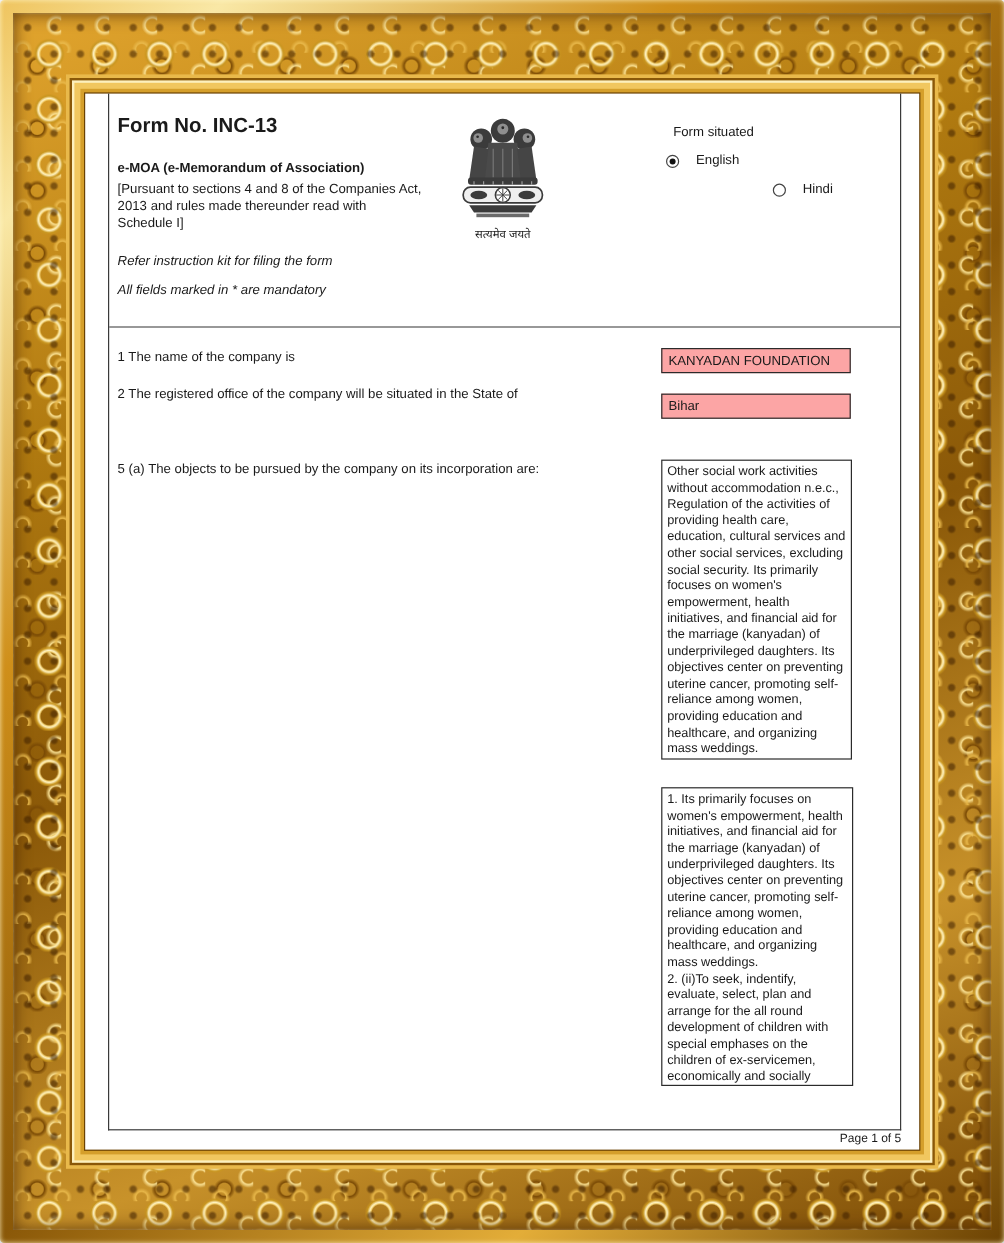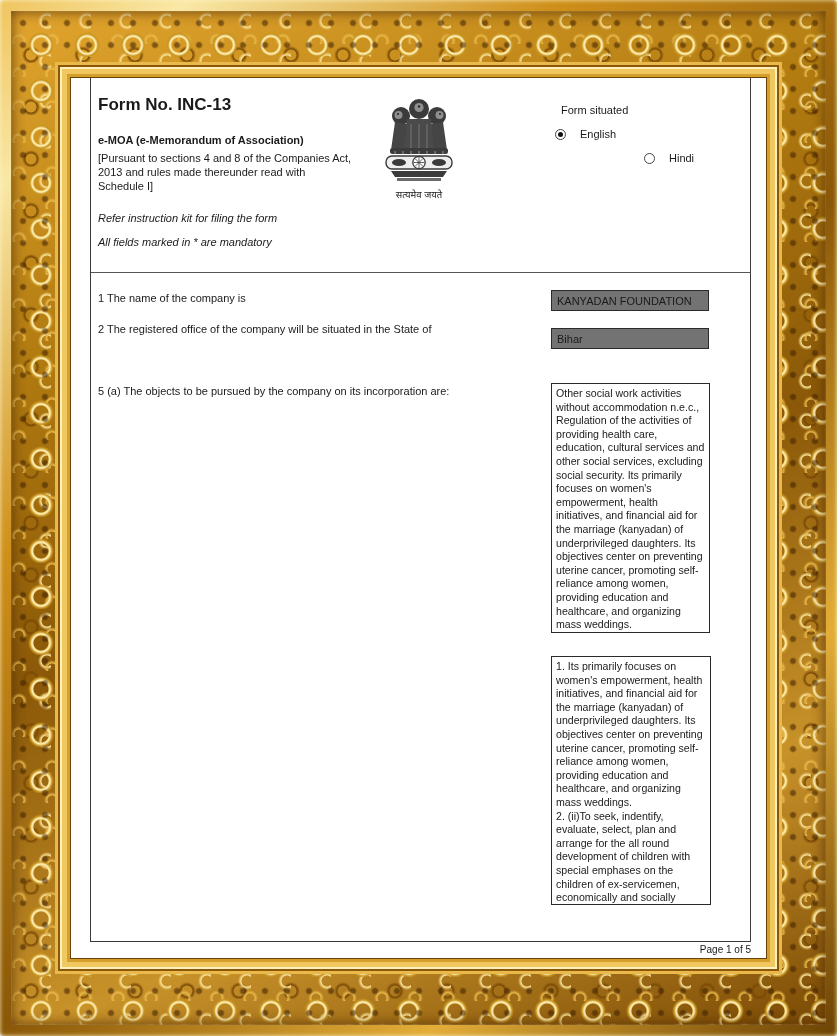--- a/index.html
+++ b/index.html
@@ -35,21 +35,21 @@
     border:1.5px solid #3a3a3a;border-top:none;box-sizing:border-box;}
 
   .abs{position:absolute;}
   .t11{font-size:11px;line-height:14px;}
   .form-title{font-size:17px;font-weight:bold;}
   .bold{font-weight:bold;}
   .italic{font-style:italic;}
   .prewrap{white-space:pre-line;}
   .divider{position:absolute;left:0;top:194px;width:659px;border-top:1px solid #555;}
 
-  .field-input{box-sizing:border-box;height:21px;border:1.2px solid #2b2b2b;background:#737373;
+  .field-input{box-sizing:border-box;height:21px;border:1.2px solid #2b2b2b;background:#fca5a5;
     font-family:"Liberation Sans",sans-serif;font-size:11px;padding:0 5px;color:#1a1a1a;outline:none;}
   .field-textarea{box-sizing:border-box;border:1.2px solid #2b2b2b;background:#fff;
     font-family:"Liberation Sans",sans-serif;font-size:10.6px;line-height:13.6px;padding:3px 4px;
     color:#1a1a1a;resize:none;overflow:hidden;outline:none;}
 
   .radio-row{display:flex;align-items:center;gap:14px;}
   .radio{width:11px;height:11px;border:1px solid #444;border-radius:50%;background:#fff;
     display:inline-block;position:relative;box-sizing:border-box;cursor:pointer;}
   .radio.on::after{content:"";position:absolute;left:2px;top:2px;width:5px;height:5px;border-radius:50%;background:#111;}
   .radio-label{font-size:11px;cursor:pointer;}

